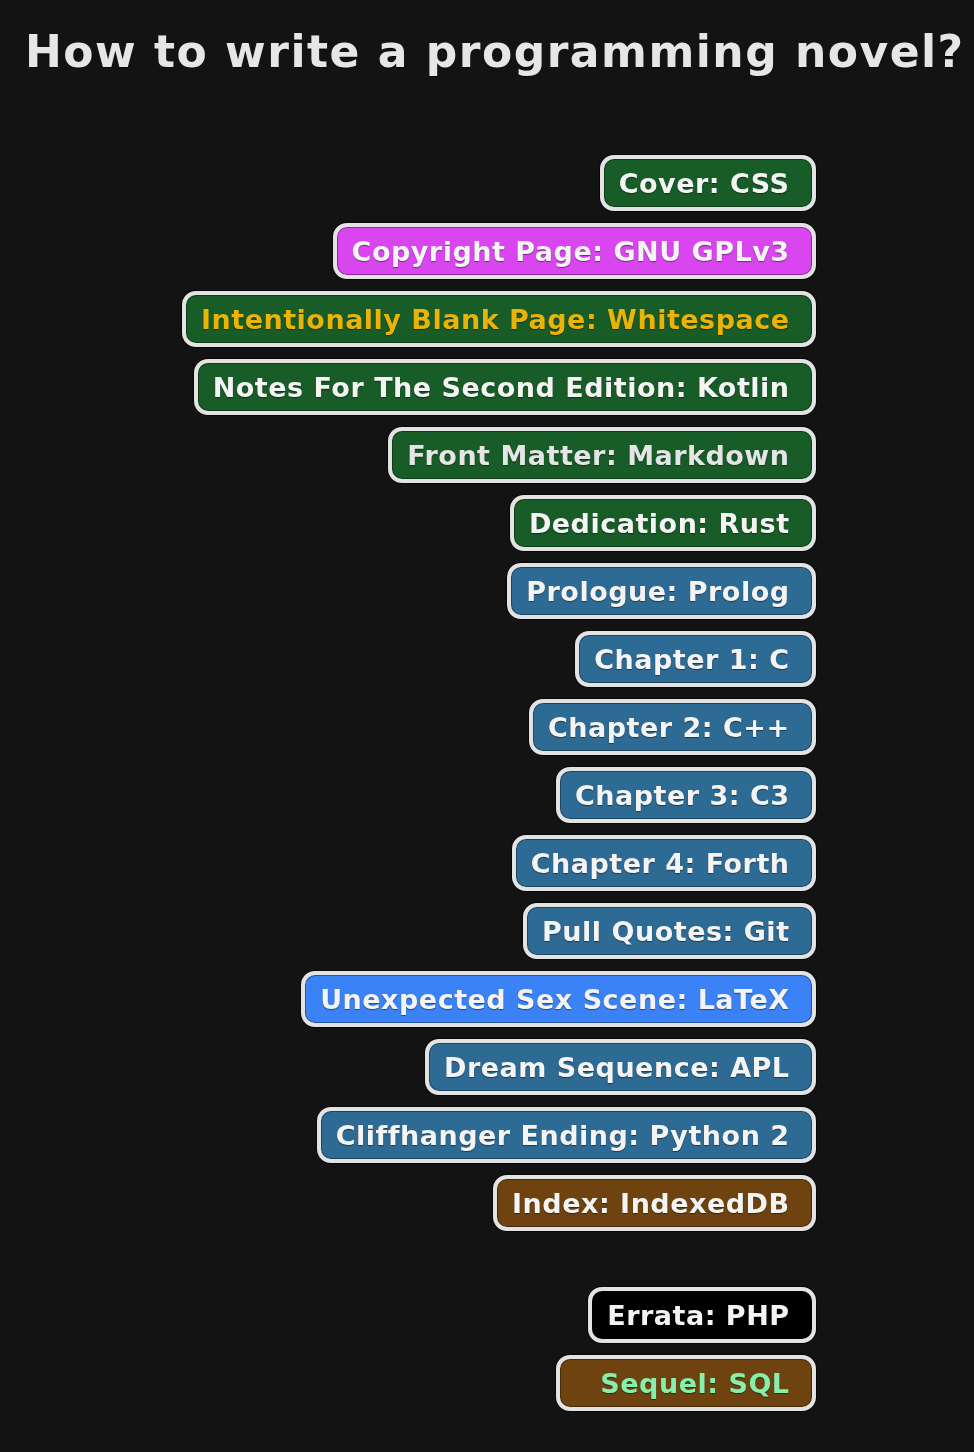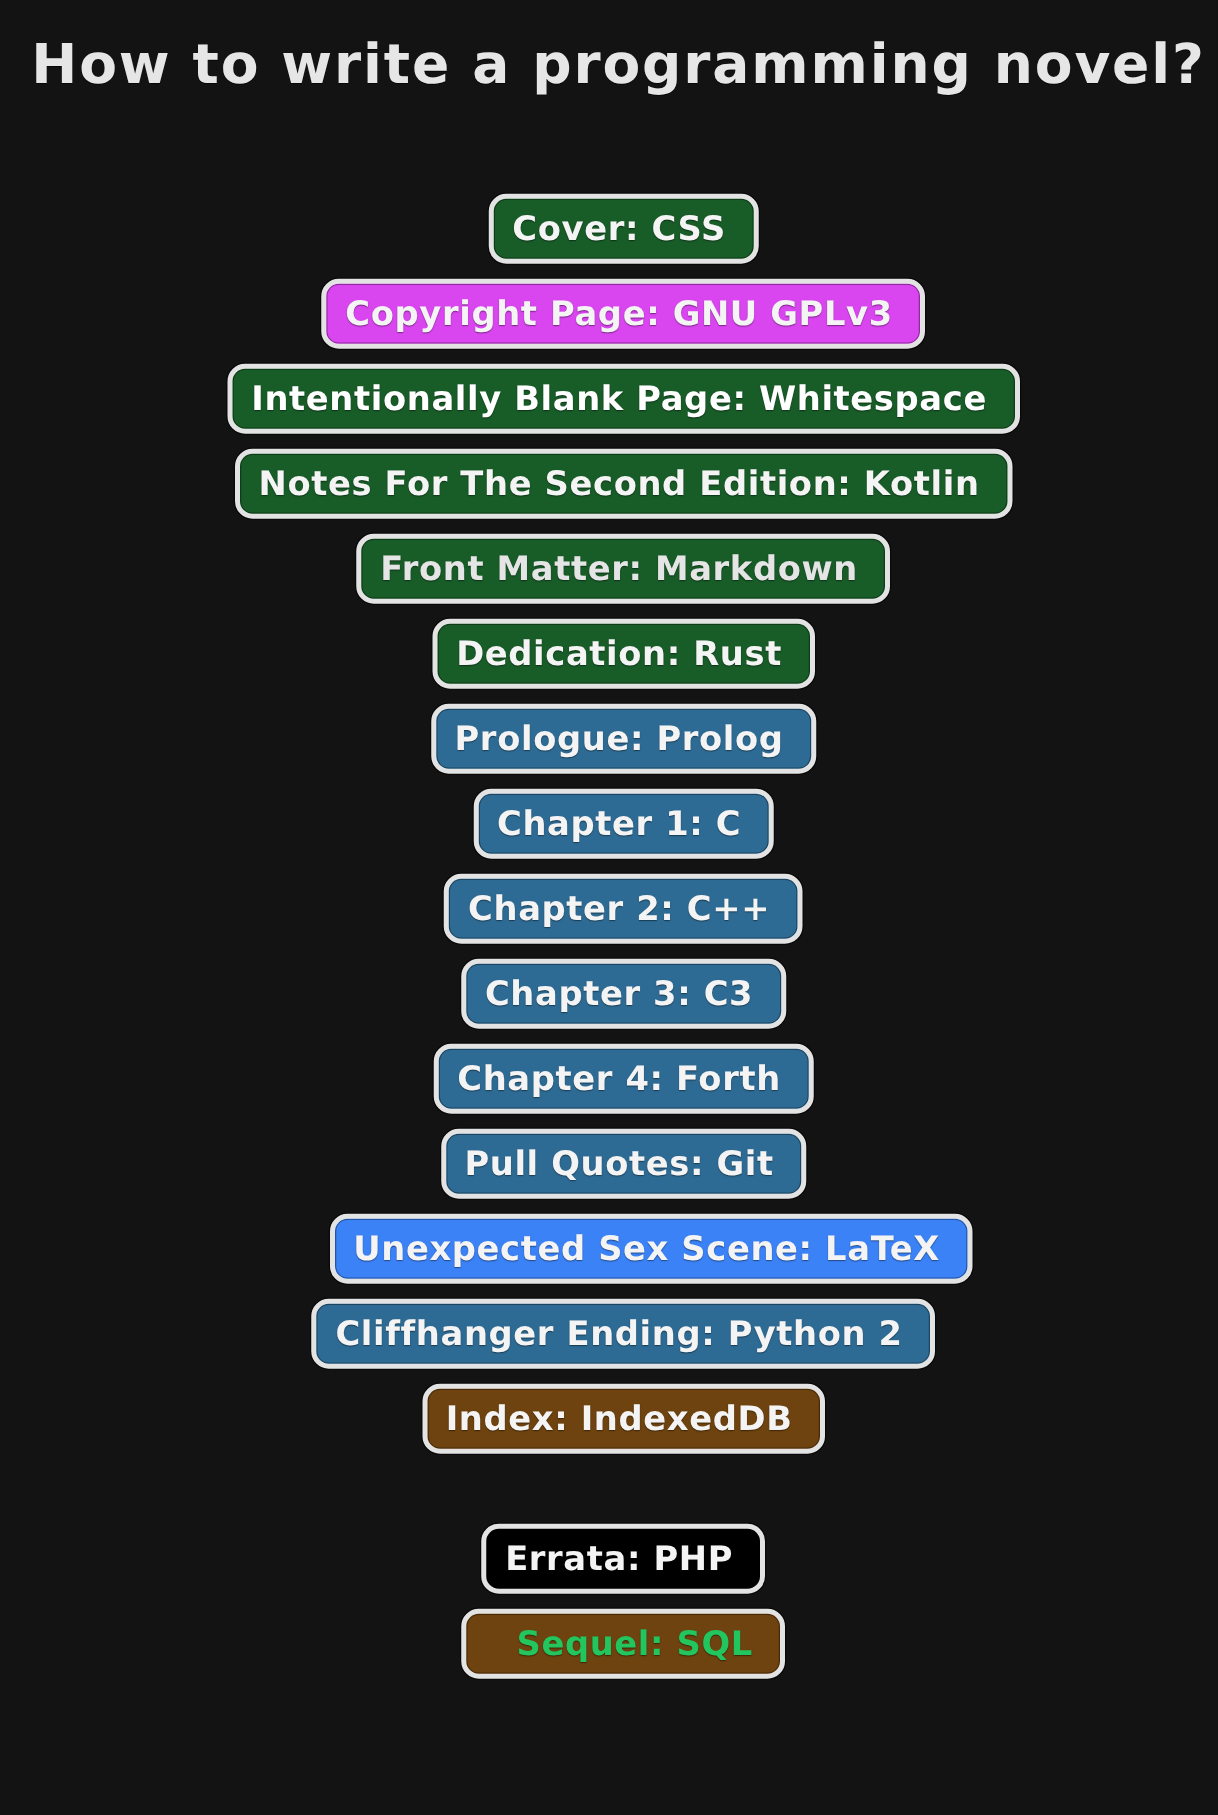--- a/index.html
+++ b/index.html
@@ -32,21 +32,21 @@
     white-space: nowrap;
     text-shadow: 0 1px 0 rgba(0,0,0,0.6);
   }
 
   .badge-list {
     position: absolute;
     top: 155px;
     left: 182px;
     display: flex;
     flex-direction: column;
-    align-items: center;
+    align-items: flex-end;
     gap: 12px;
   }
 
   .badge {
     display: inline-flex;
     align-items: center;
     height: 56px;
     padding: 0 22px 0 15px;
     border: 4px solid #e3e3e3;
     border-radius: 14px;
@@ -61,29 +61,30 @@
 </style>
 </head>
 <body style="background: rgb(19, 19, 19);">
 
 <div class="page">
   <h1 class="page-title">How to write a programming novel?</h1>
 
   <div class="badge-list" id="badge-list">
       <div class="badge" style="background: rgb(24, 92, 40); border-color: rgb(227, 227, 227); color: rgb(244, 244, 244);">Cover: CSS</div>
       <div class="badge" style="background: #d946ef; border-color: rgb(227, 227, 227); color: rgb(244, 244, 244);">Copyright Page: GNU GPLv3</div>
-      <div class="badge" style="background: rgb(24, 92, 40); border-color: rgb(227, 227, 227); color: #ffffff;">Intentionally Blank Page: Whitespace</div>
+      <div class="badge" style="background: rgb(24, 92, 40); border-color: rgb(227, 227, 227); color: #eab308;">Intentionally Blank Page: Whitespace</div>
       <div class="badge" style="background: rgb(24, 92, 40); border-color: rgb(227, 227, 227); color: rgb(244, 244, 244);">Notes For The Second Edition: Kotlin</div>
       <div class="badge" style="background: rgb(24, 92, 40); border-color: rgb(227, 227, 227); color: #e5e5e5;">Front Matter: Markdown</div>
       <div class="badge" style="background: rgb(24, 92, 40); border-color: rgb(227, 227, 227); color: rgb(244, 244, 244);">Dedication: Rust</div>
       <div class="badge" style="background: rgb(46, 107, 148); border-color: rgb(227, 227, 227); color: rgb(244, 244, 244);">Prologue: Prolog</div>
       <div class="badge" style="background: rgb(46, 107, 148); border-color: rgb(227, 227, 227); color: rgb(244, 244, 244);">Chapter 1: C</div>
       <div class="badge" style="background: rgb(46, 107, 148); border-color: rgb(227, 227, 227); color: rgb(244, 244, 244);">Chapter 2: C++</div>
       <div class="badge" style="background: rgb(46, 107, 148); border-color: rgb(227, 227, 227); color: rgb(244, 244, 244);">Chapter 3: C3</div>
       <div class="badge" style="background: rgb(46, 107, 148); border-color: rgb(227, 227, 227); color: rgb(244, 244, 244);">Chapter 4: Forth</div>
       <div class="badge" style="background: rgb(46, 107, 148); border-color: rgb(227, 227, 227); color: rgb(244, 244, 244);">Pull Quotes: Git</div>
       <div class="badge" style="background: #3b82f6; border-color: rgb(227, 227, 227); color: rgb(244, 244, 244); margin-left: 44px;">Unexpected Sex Scene: LaTeX</div>
+      <div class="badge" style="background: rgb(46, 107, 148); border-color: rgb(227, 227, 227); color: rgb(244, 244, 244);">Dream Sequence: APL</div>
       <div class="badge" style="background: rgb(46, 107, 148); border-color: rgb(227, 227, 227); color: rgb(244, 244, 244);">Cliffhanger Ending: Python 2</div>
       <div class="badge" style="background: rgb(110, 67, 15); border-color: rgb(227, 227, 227); color: rgb(244, 244, 244);">Index: IndexedDB</div>
       <div class="badge" style="background: #000000; border-color: rgb(227, 227, 227); color: rgb(244, 244, 244); margin-top: 44px;">Errata: PHP</div>
-      <div class="badge" style="background: rgb(110, 67, 15); border-color: rgb(227, 227, 227); color: #22c55e; padding-left: 40px;">Sequel: SQL</div>
+      <div class="badge" style="background: rgb(110, 67, 15); border-color: rgb(227, 227, 227); color: #86efac; padding-left: 40px;">Sequel: SQL</div>
     </div>
 </div>
 
 </body></html>

